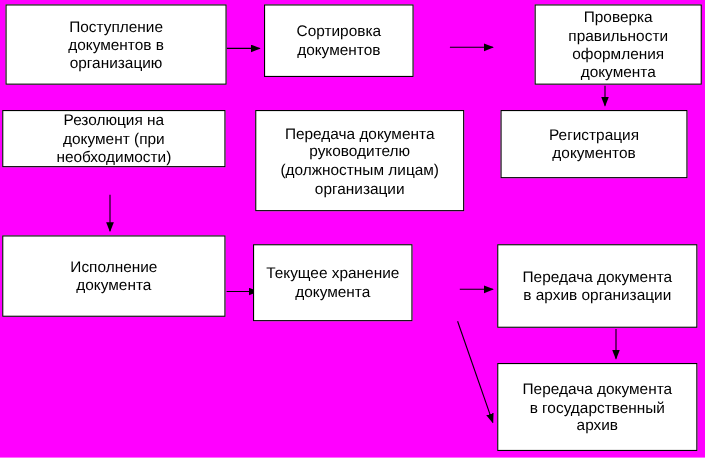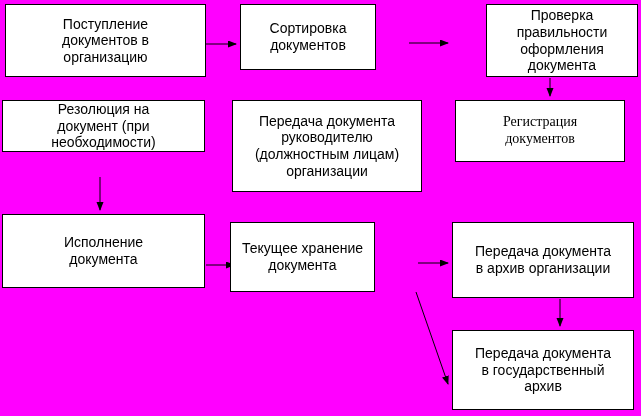--- a/index.html
+++ b/index.html
@@ -41,21 +41,21 @@
   #arrows line {
     stroke: #000000;
     stroke-width: 1;
   }
   
   .n-receive        { left: 5px;   top: 4px;   width: 201px; height: 73px; }
   .n-sort           { left: 240px; top: 4px;   width: 136px; height: 66px; }
   .n-check          { left: 452px; top: 4px;   width: 152px; height: 73px; margin-left: 34px; }
   .n-resolution     { left: 2px;   top: 100px; width: 203px; height: 52px; }
   .n-transfer-head  { left: 232px; top: 100px; width: 190px; height: 92px; }
-  .n-registration   { left: 455px; top: 100px; width: 170px; height: 62px; font-family: Liberation Serif, serif; }
+  .n-registration   { left: 455px; top: 100px; width: 170px; height: 62px; }
   .n-execution      { left: 2px;   top: 214px; width: 203px; height: 74px; }
   .n-current-storage{ left: 230px; top: 222px; width: 145px; height: 70px; }
   .n-archive-org    { left: 452px; top: 222px; width: 182px; height: 76px; }
   .n-archive-state  { left: 452px; top: 330px; width: 182px; height: 80px; }
 </style>
 </head>
 <body>
 
 <div id="canvas">
 

